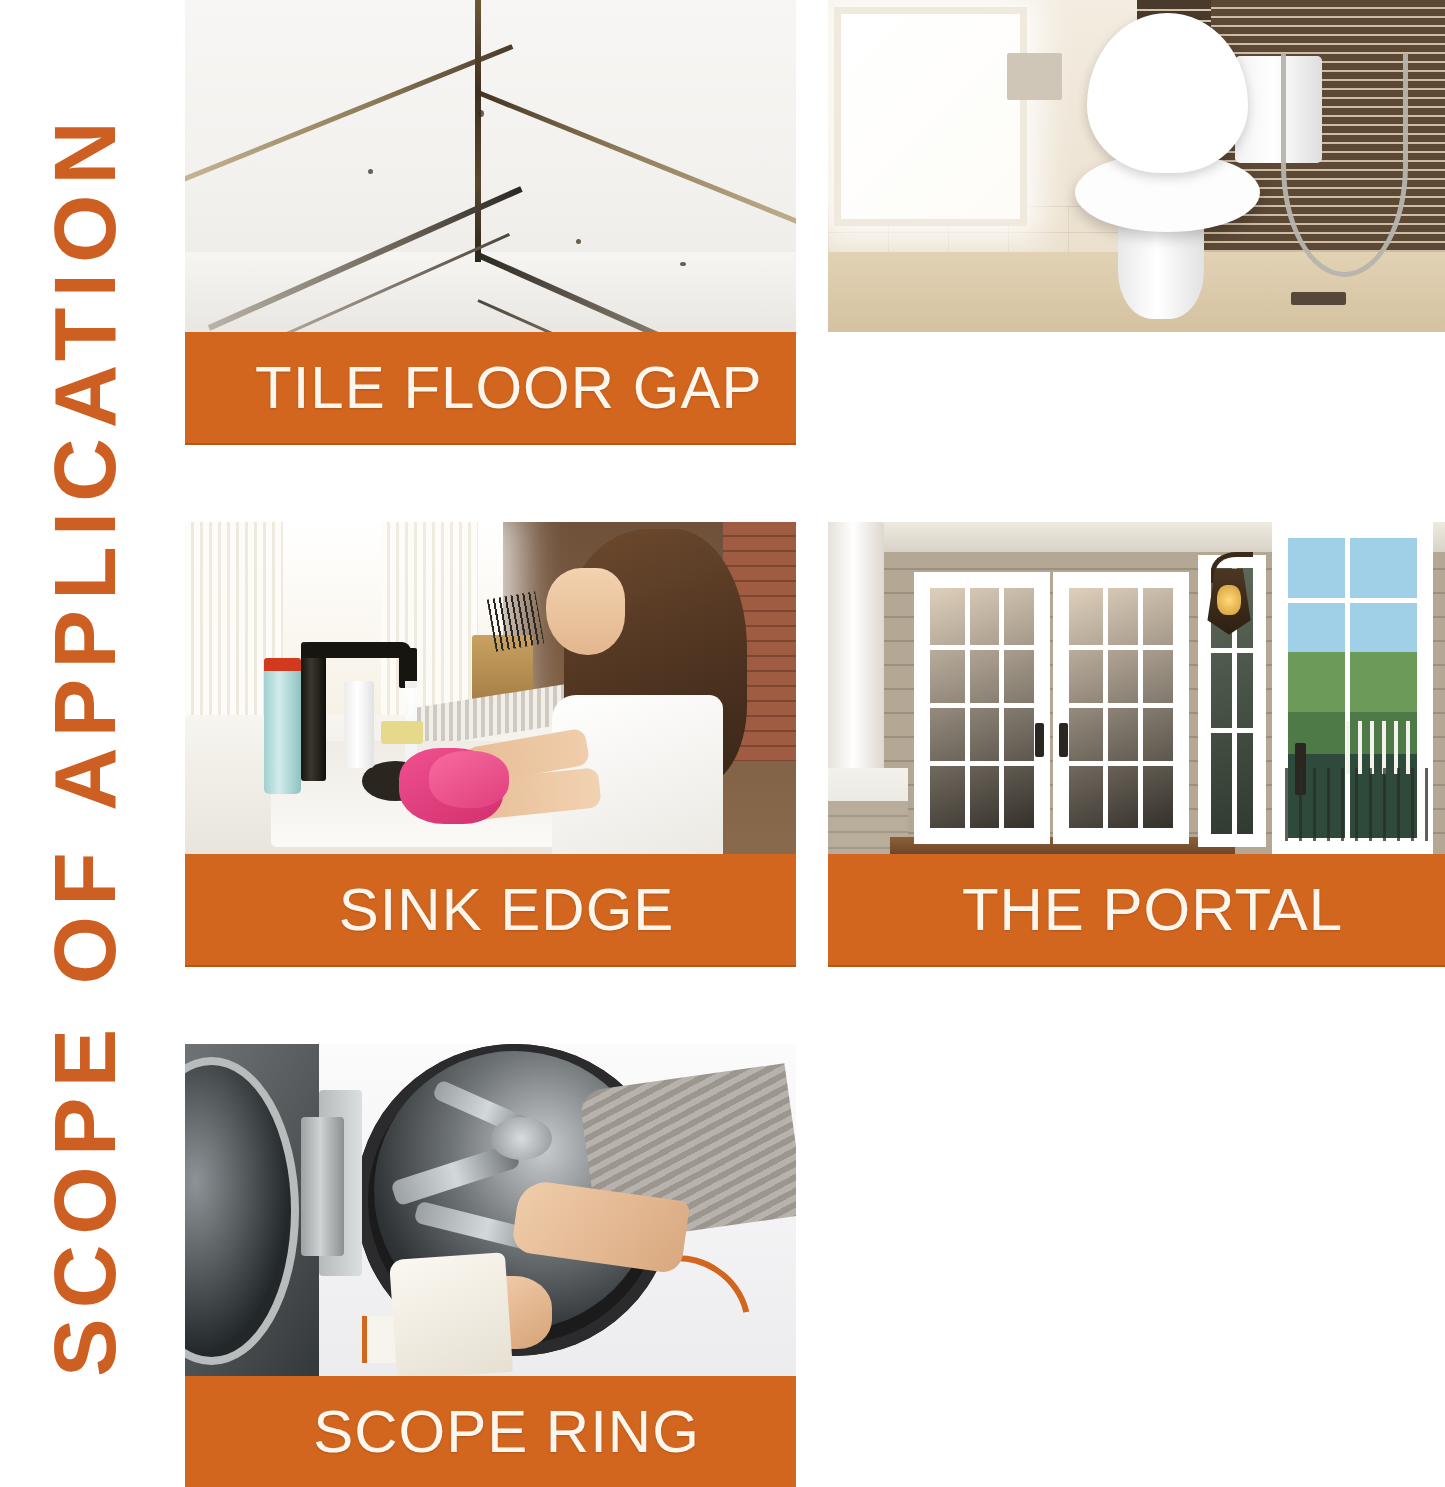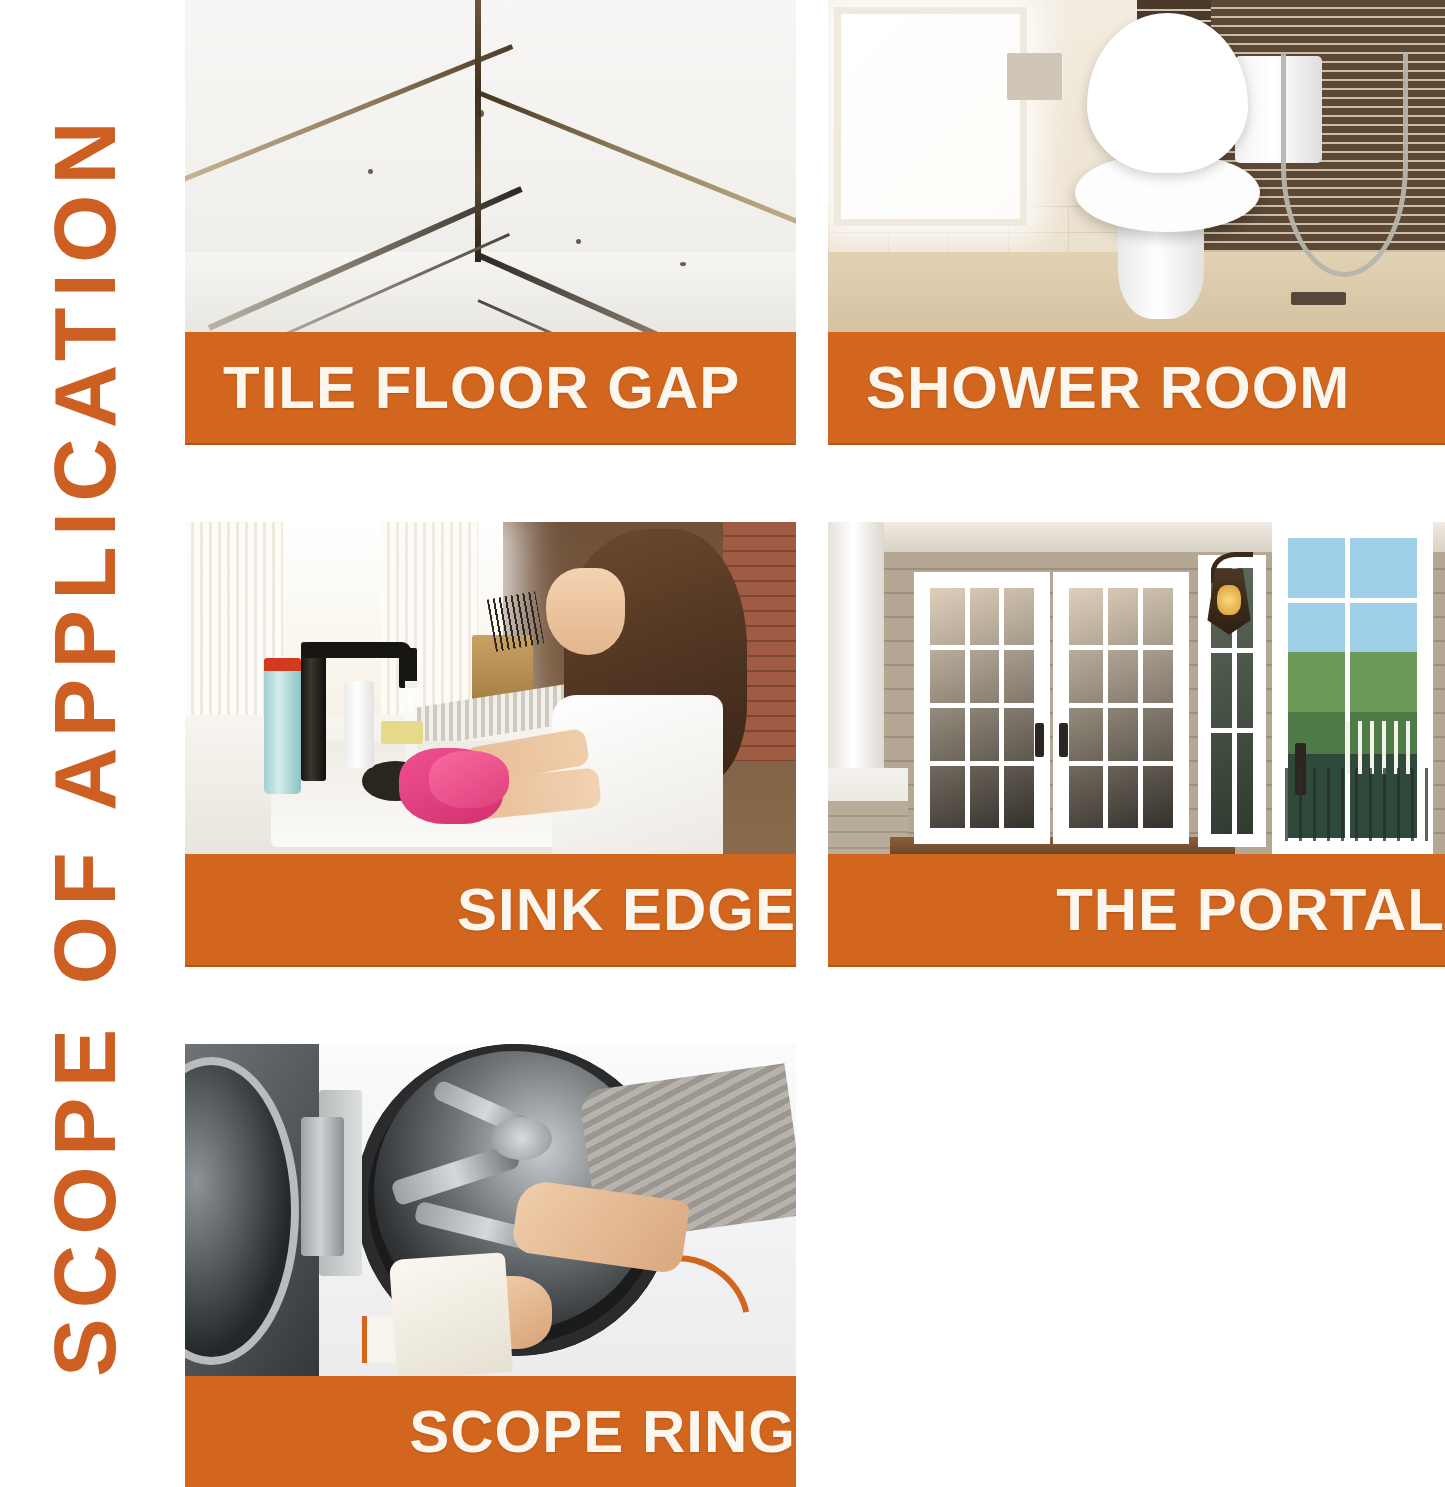--- a/index.html
+++ b/index.html
@@ -35,25 +35,26 @@
     overflow:hidden;background:#e8e6e2;
   }
   .label-bar{
     flex:0 0 113px;height:113px;width:100%;
     background:#D2661E;
     display:flex;align-items:center;
     box-sizing:border-box;
     border-bottom:2px solid #b4551a;
   }
   .label-bar.al-left{justify-content:flex-start;padding-left:38px;}
-  .label-bar.al-center{justify-content:flex-end;}
+  .label-bar.al-center{justify-content:center;}
   .label-text{
-    color:#FBF6EE;font-size:60px;font-weight:bold;letter-spacing:1px;
+    color:#FBF6EE;font-size:60px;font-weight:normal;letter-spacing:1px;
     line-height:1;white-space:nowrap;
     text-shadow:0 1px 2px rgba(120,50,10,.35);
+    margin-left:32px;
   }
 
   
   .ph-tile{background:linear-gradient(180deg,#f7f6f4 0%,#f2f1ee 55%,#eceae6 100%);}
   .ph-tile .grout{position:absolute;background:#8a7656;transform-origin:left center;}
   .ph-tile .g-top-l{left:-4%;top:56%;width:62%;height:5px;transform:rotate(-22deg);
      background:linear-gradient(90deg,#cdbb99,#8d7a59 60%,#4b3b28);}
   .ph-tile .g-top-r{left:48%;top:27%;width:62%;height:5px;transform:rotate(22deg);
      background:linear-gradient(90deg,#43341f,#8d7a59 40%,#c9b694);}
   .ph-tile .g-vert{left:47.5%;top:0;width:6px;height:79%;transform:none;
@@ -325,23 +326,20 @@
       <div class="wall-r2"></div>
       <div class="floor"></div>
       <div class="tplate"></div>
       <div class="tank"></div>
       <div class="toiletbase"></div>
       <div class="toiletbowl"></div>
       <div class="toiletseat"></div>
       <div class="hose"></div>
       <div class="drain"></div>
     </div>
-    <div class="label-bar al-left">
-      <span class="label-text">SHOWER ROOM</span>
-    </div>
   </div>
 
 
   <div class="panel">
     <div class="photo ph-sink">
       <div class="bgroom"></div>
       <div class="brick"></div>
       <div class="win"></div>
       <div class="curtain"></div>
       <div class="curtain2"></div>

